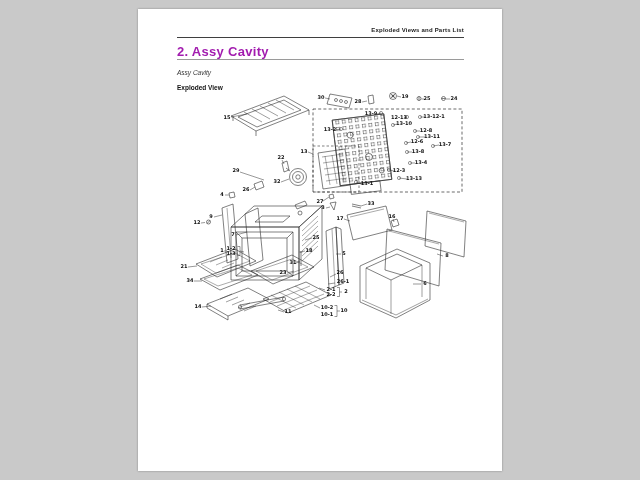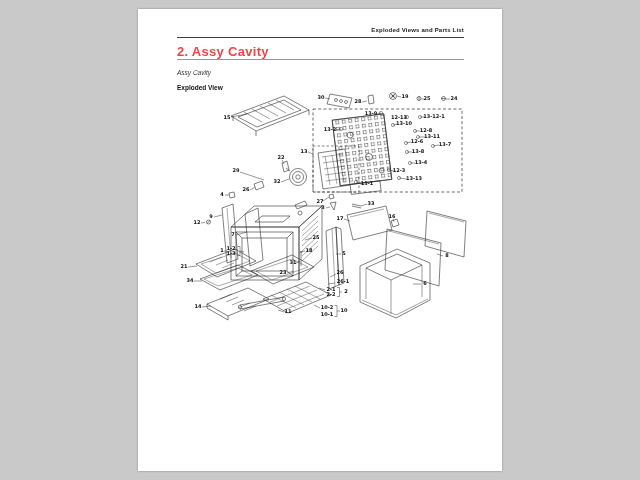--- a/index.html
+++ b/index.html
@@ -1,21 +1,21 @@
 <!DOCTYPE html>
 <html><head>
 <meta charset="utf-8">
 <style>
   html,body{margin:0;padding:0;}
   body{width:640px;height:480px;background:#c9c9c9;font-family:"Liberation Sans","DejaVu Sans",sans-serif;}
   #stage{position:relative;width:640px;height:480px;overflow:hidden;}
   .paper{position:absolute;left:138px;top:9px;width:364px;height:462px;background:#ffffff;box-shadow:0 0 2px rgba(0,0,0,.35);}
   .hdr-right{position:absolute;top:18px;right:38px;font-size:6px;font-weight:bold;color:#1a1a1a;letter-spacing:.2px;}
   .rule-top{position:absolute;left:39px;top:28px;width:287px;height:1px;background:#3f3f3f;}
-  .title{position:absolute;left:39px;top:35px;font-size:13px;font-weight:bold;color:#ef4444;letter-spacing:.3px;}
+  .title{position:absolute;left:39px;top:35px;font-size:13px;font-weight:bold;color:#a21caf;letter-spacing:.3px;}
   .title-underline{position:absolute;left:39px;top:50px;width:287px;height:1.3px;background:#9a9a9a;}
   .subtitle{position:absolute;left:39px;top:60px;font-size:6.5px;font-style:italic;color:#333;}
   .section-label{position:absolute;left:39px;top:75px;font-size:6.5px;font-weight:bold;color:#111;}
   svg{position:absolute;left:0;top:0;}
   text{font-family:"DejaVu Sans","Liberation Sans",sans-serif;}
 </style>
 </head>
 <body>
 
 <div id="stage">

